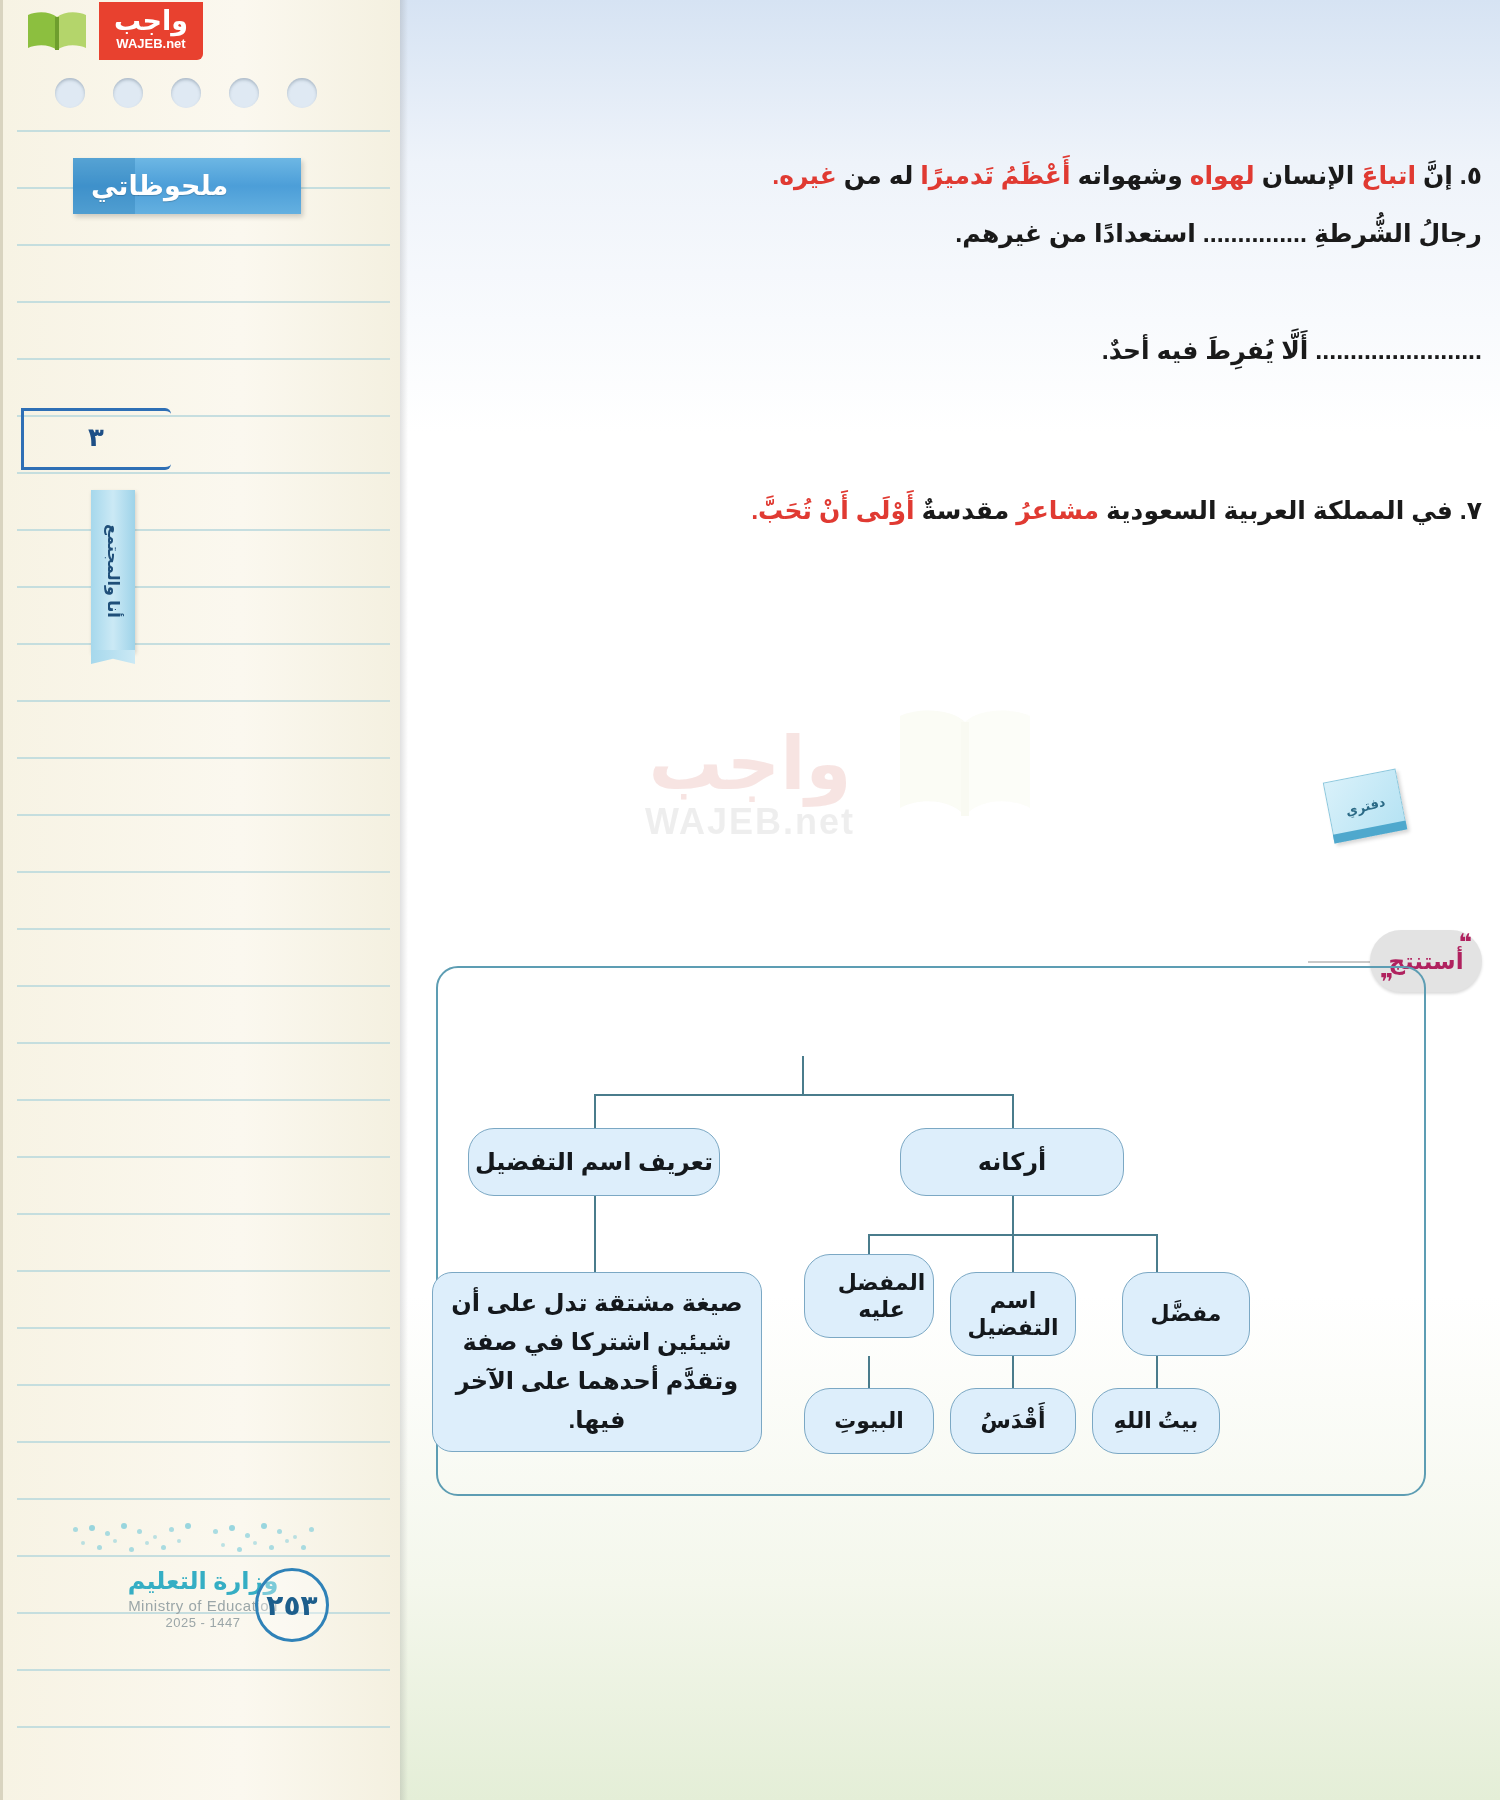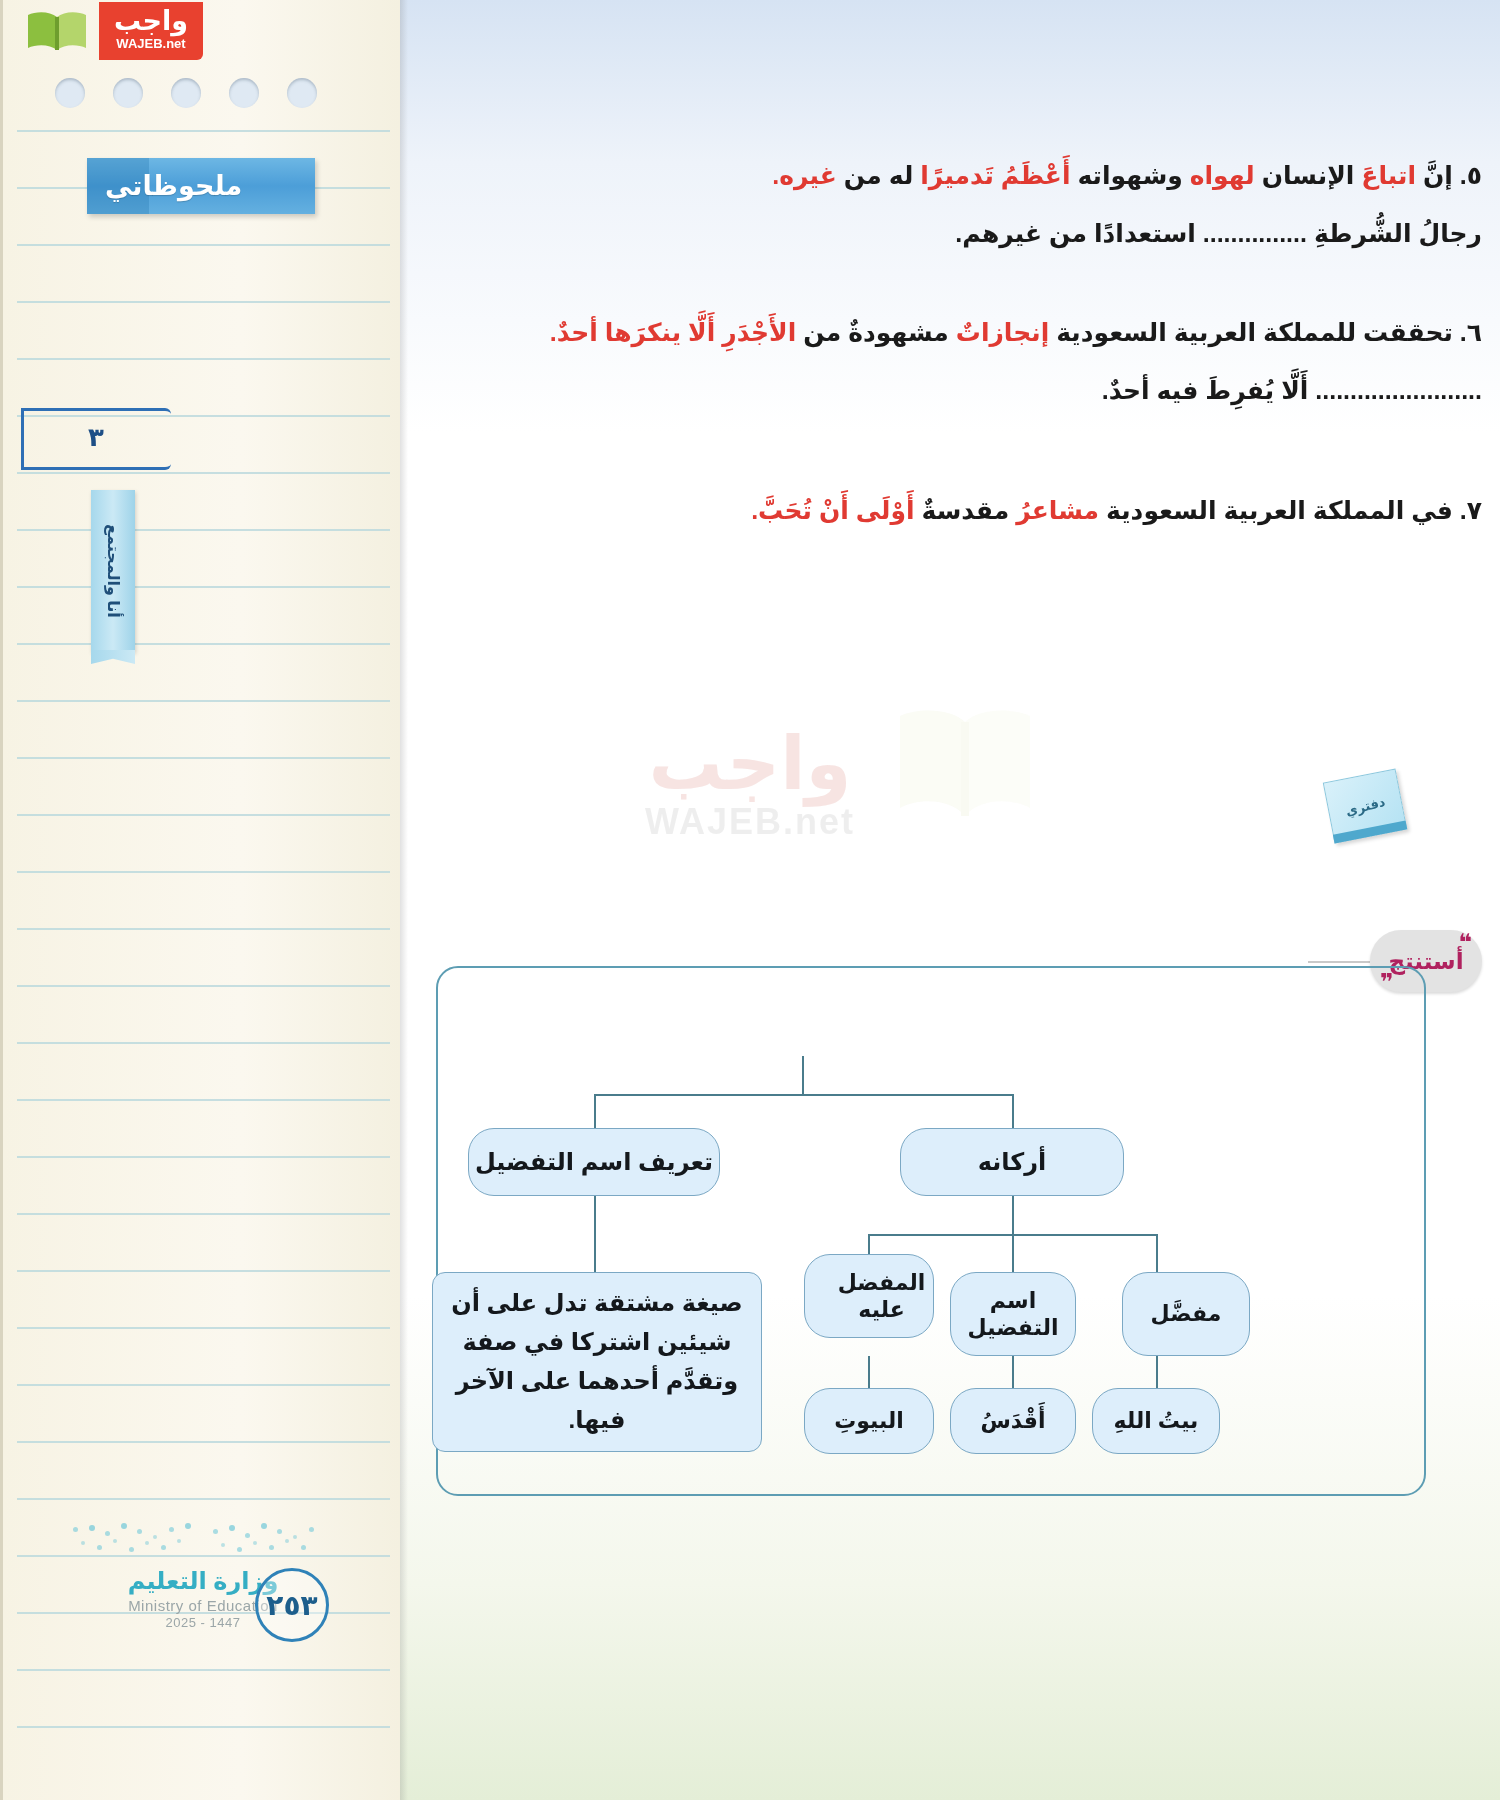--- a/index.html
+++ b/index.html
@@ -72,21 +72,21 @@
   #logo-badge .lg2 { font-size: 13px; font-weight: bold; line-height: 1.4; }
   #logo-book {
     margin-right: 8px;
     width: 68px; height: 48px;
     display: flex; align-items: center; justify-content: center;
   }
 
   
   #notes-tab {
     position: absolute;
-    left: 84px; top: 158px;
+    left: 70px; top: 158px;
     width: 228px; height: 56px;
     background: linear-gradient(180deg,#6db7e4 0%, #4c9ed8 50%, #64b0e0 100%);
     box-shadow: 2px 3px 5px rgba(0,0,0,.18);
     display: flex; align-items: center; justify-content: flex-end;
     padding-left: 18px;
   }
   #notes-tab::before {
     content:"";
     position:absolute; left:0; top:0; bottom:0; width: 62px;
     background: rgba(30,110,170,.28);
@@ -310,21 +310,21 @@
     background: #ddeefb;
     border: 1.6px solid #7ba8c4;
     color: #14181c;
     font-size: 24px;
   }
   .node.small { font-size: 22px; }
   .node.def {
     font-size: 24px;
     line-height: 1.62;
     padding: 0 14px;
-    border-radius: 13px;
+    border-radius: 20px;
   }
 
   .conn {
     position: absolute;
     background: #4a7c8c;
     z-index: 1;
   }
   .conn.v { width: 2px; }
   .conn.h { height: 2px; }
 
@@ -481,26 +481,20 @@
         </span>
       </div>
       <div class="ex-answer">
         <span>رجالُ الشُّرطةِ</span>
         <span class="dots">...............</span>
         <span>استعدادًا من غيرهم.</span>
       </div>
     </div>
 
     <div class="exercise" style="top:312px;">
-      <div class="ex-line">
-        <span>٦.</span>
-        <span>
-          <span>تحققت للمملكة العربية السعودية </span><span class="hl">إنجازاتٌ</span><span> مشهودةٌ من </span><span class="hl">الأَجْدَرِ أَلَّا ينكرَها أحدٌ.</span>
-        </span>
-      </div>
       <div class="ex-answer" style="padding-left:96px;">
         <span class="dots">........................</span>
         <span>أَلَّا يُفرِطَ فيه أحدٌ.</span>
       </div>
     </div>
 
     <div class="exercise" style="top:490px;">
       <div class="ex-line">
         <span>٧.</span>
         <span>

